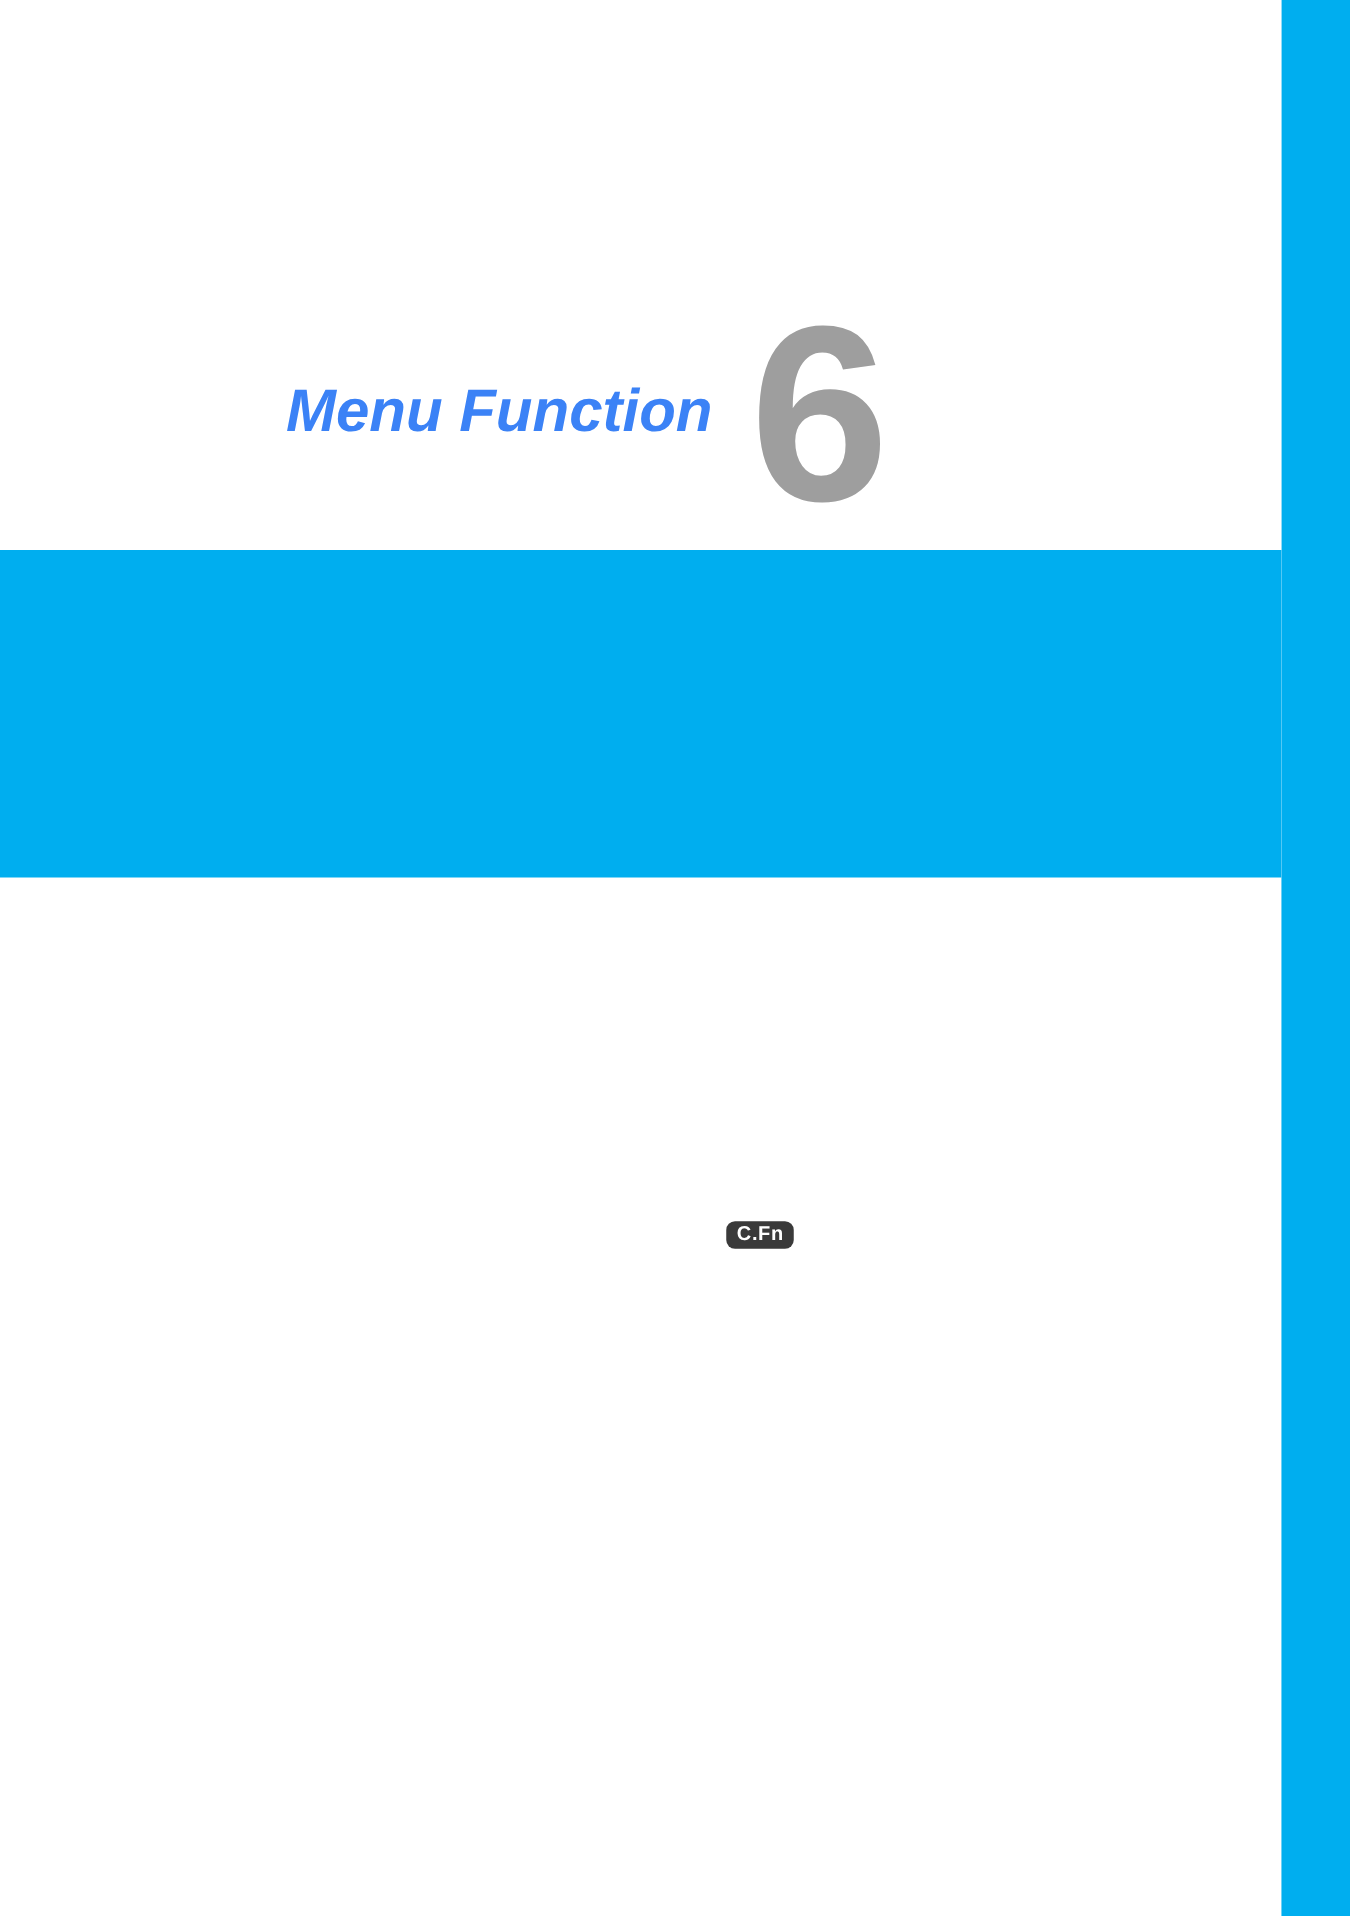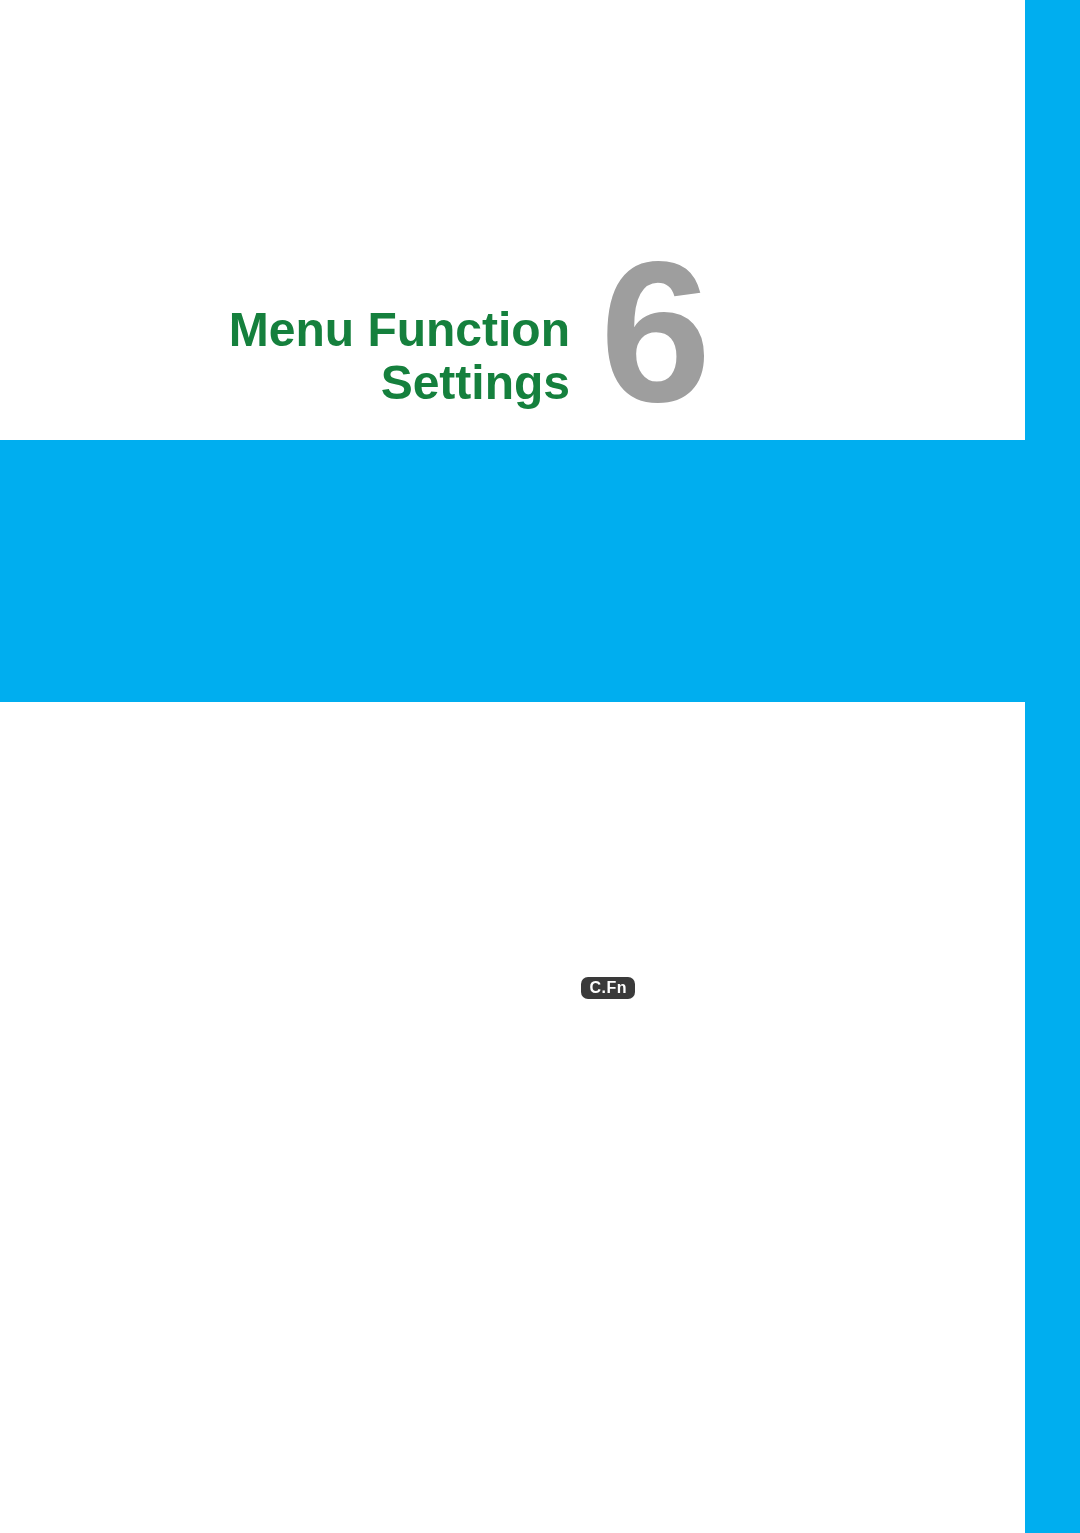--- a/index.html
+++ b/index.html
@@ -52,24 +52,25 @@
     letter-spacing: -8px;
     line-height: 1;
     font-family: Arial, Helvetica, sans-serif;
   }
   .chapter-title {
     position: absolute;
     top: 304px;
     left: 70px;
     width: 500px;
     text-align: right;
-    color: #15803d;
+    color: #3b82f6;
     font-size: 48px;
     font-weight: 700;
     line-height: 1.1;
+    font-style: italic;
   }
   .chapter-title .line { display: block; }
   .intro-text {
     position: absolute;
     top: 455px;
     left: 78px;
     width: 880px;
     color: #ffffff;
     font-size: 23.5px;
     line-height: 1.4;
@@ -103,21 +104,20 @@
 <body>
 
 <div class="right-band"></div>
 
 <div class="content-area">
 
   <div class="header-zone">
     <div class="chapter-number">6</div>
     <div class="chapter-title">
       <span class="line">Menu Function</span>
-      <span class="line">Settings</span>
     </div>
   </div>
 
   <div class="blue-zone">
     <div class="intro-text">
       <p class="para1">
         <span>You can make a variety of settings from the EOS D30's menu. The menu includes special settings called Custom Functions that are related to camera operation. This booklet indicates these settings with the </span>
         <span class="cfn-badge">C.Fn</span>
         <span> mark, and provides basic descriptions.</span>
       </p>

